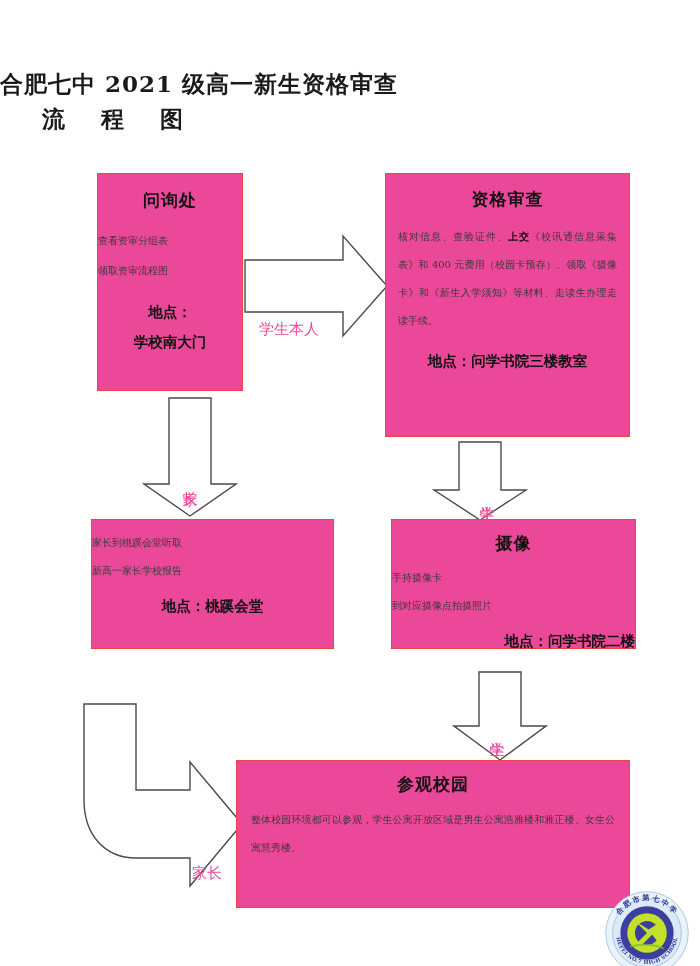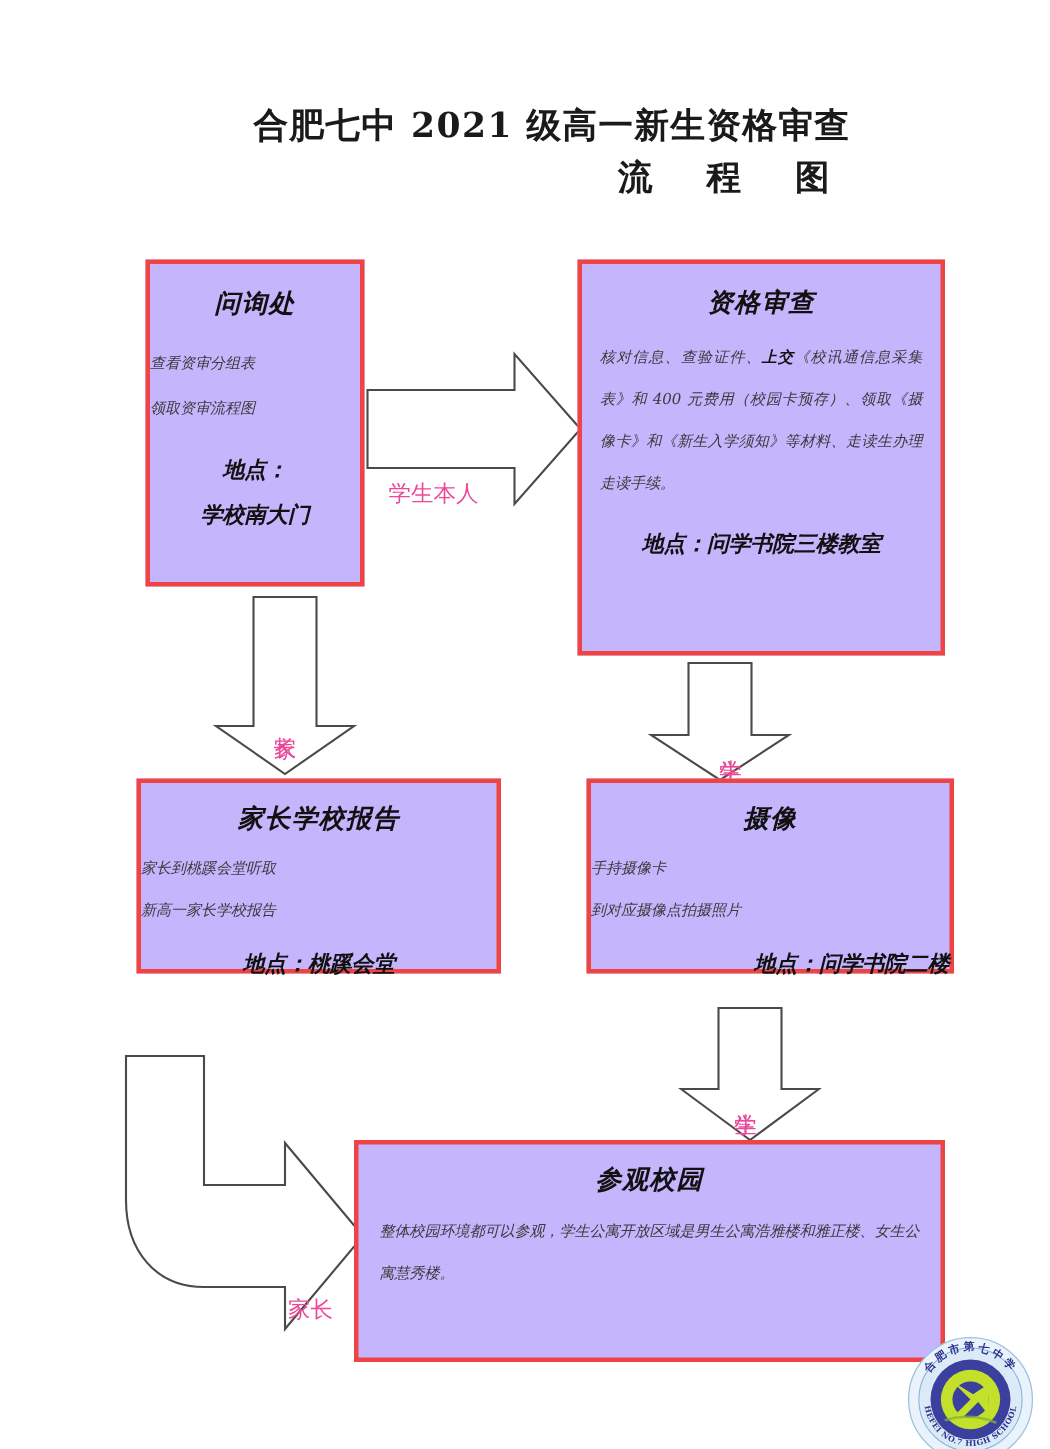--- a/index.html
+++ b/index.html
@@ -17,21 +17,21 @@
     background: #ffffff;
     overflow: hidden;
   }
 
   
   .title-block {
     position: absolute;
     left: 0;
     top: 68px;
     width: 567px;
-    text-align: right;
+    text-align: left;
   }
   .title-line1 {
     font-family: "DejaVu Serif", "Liberation Serif", serif;
     font-weight: bold;
     font-size: 23px;
     letter-spacing: 1px;
     color: #1a1a1a;
     line-height: 32px;
   }
   .title-line2 {
@@ -42,24 +42,23 @@
     color: #1a1a1a;
     line-height: 38px;
     padding-left: 4px;
     margin-left: 38px;
   }
 
   
   .box {
     position: absolute;
     box-sizing: border-box;
-    border: 3px solid #ef4444;
-    background: #c4b5fd;
+    border: 1px solid #ef4444;
+    background: #ec4899;
     z-index: 5;
-    font-style: italic;
   }
   .box-title {
     font-family: "DejaVu Sans", "Liberation Sans", sans-serif;
     font-weight: bold;
     font-size: 17px;
     color: #111111;
     text-align: center;
     letter-spacing: 1px;
   }
   .box-line {
@@ -225,21 +224,20 @@
     <div class="box-place p2">学校南大门</div>
   </div>
 
   <div class="box" id="box-review">
     <div class="box-title">资格审查</div>
     <div class="box-body">核对信息、查验证件、<b>上交</b>《校讯通信息采集表》和 400 元费用（校园卡预存）、领取《摄像卡》和《新生入学须知》等材料、走读生办理走读手续。</div>
     <div class="box-place">地点：问学书院三楼教室</div>
   </div>
 
   <div class="box" id="box-parent">
-    <div class="box-title">家长学校报告</div>
     <div class="box-line l1">家长到桃蹊会堂听取</div>
     <div class="box-line l2">新高一家长学校报告</div>
     <div class="box-place">地点：桃蹊会堂</div>
   </div>
 
   <div class="box" id="box-photo">
     <div class="box-title">摄像</div>
     <div class="box-line l1">手持摄像卡</div>
     <div class="box-line l2">到对应摄像点拍摄照片</div>
     <div class="box-place">地点：问学书院二楼</div>

